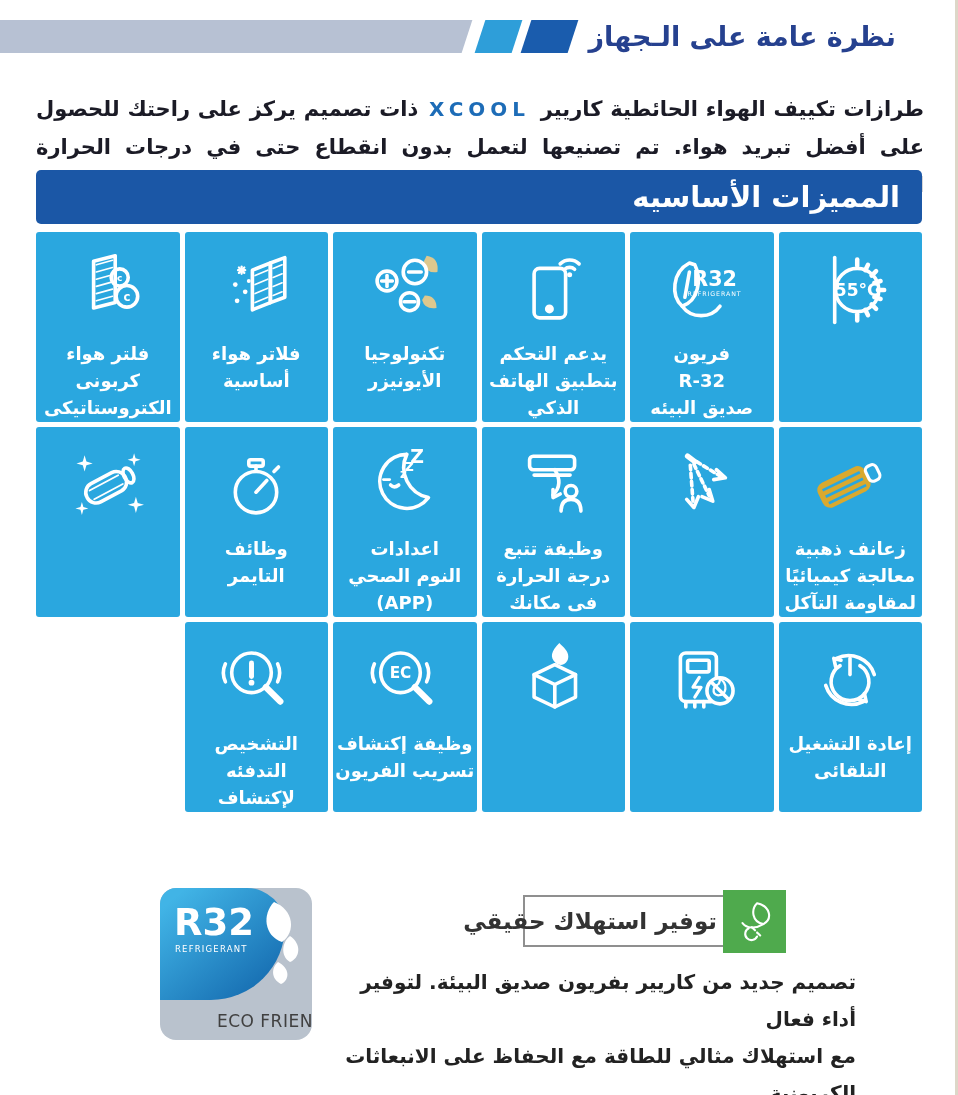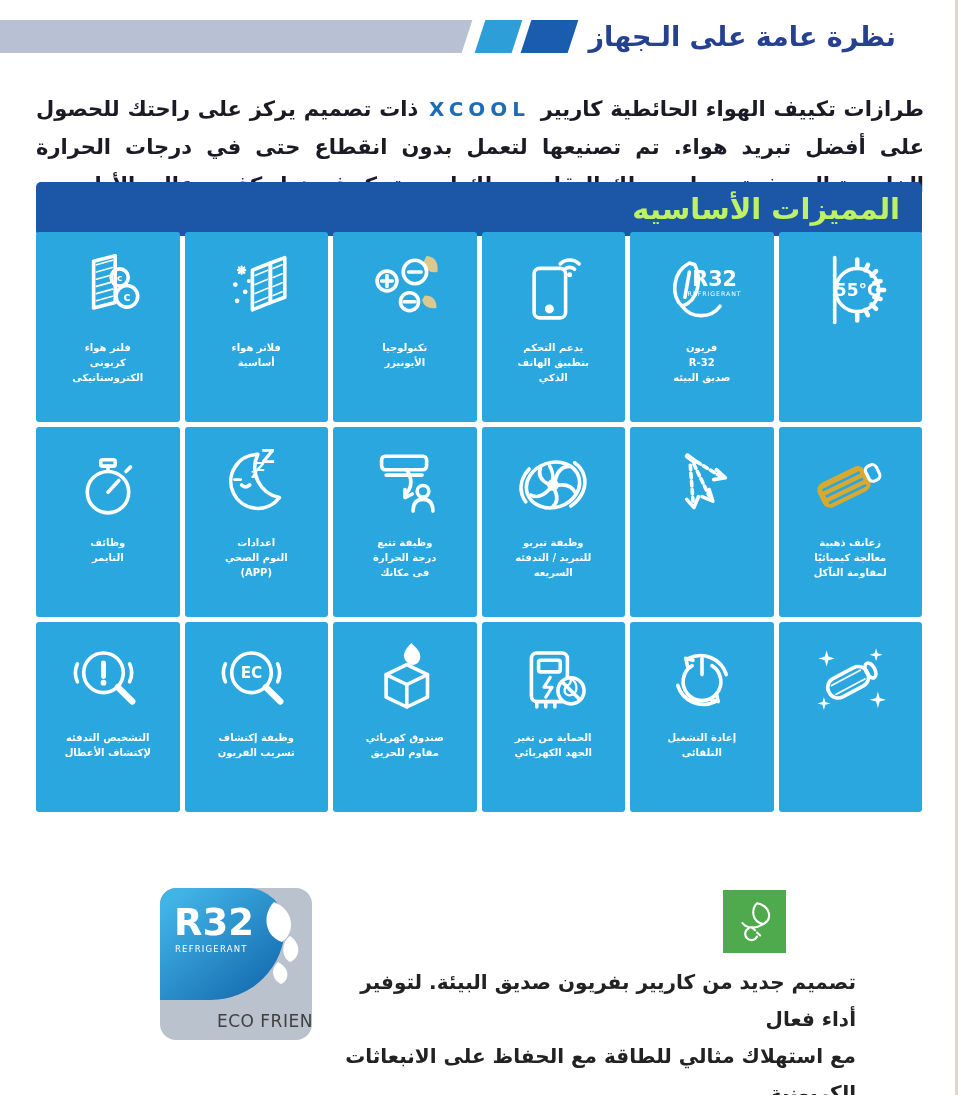--- a/index.html
+++ b/index.html
@@ -15,31 +15,31 @@
   .hdr-para.dark{width:47px;background:#1a5cad;margin-left:9px;}
   .hdr-title{margin:0 62px 0 16px;font-size:27px;font-weight:bold;color:#26418f;direction:rtl;white-space:nowrap;}
 
   
   .intro{position:absolute;top:70px;left:36px;width:888px;direction:rtl;text-align:justify;
          font-size:21px;font-weight:bold;color:#1b1b26;line-height:1.8;}
   .xcool-logo{color:#1d6cb7;font-weight:bold;letter-spacing:5px;font-size:0.95em;padding:0 3px;}
 
   
   .banner{position:absolute;top:170px;left:36px;width:886px;height:54px;background:#1b57a6;border-radius:5px;
-          color:#bef264;direction:rtl;text-align:right;font-size:29px;font-weight:600;line-height:54px;padding:0;box-sizing:border-box;margin-top:12px;}
+          color:#ffffff;direction:rtl;text-align:right;font-size:29px;font-weight:600;line-height:54px;padding:0;box-sizing:border-box;}
   .banner span{padding:0 22px;}
 
   
   .grid{position:absolute;top:232px;left:36px;width:886px;display:grid;direction:rtl;
         grid-template-columns:repeat(6,1fr);grid-auto-rows:190px;gap:5px;}
   .tile{background:#2aa7df;border-radius:3px;display:flex;flex-direction:column;align-items:center;
         padding-top:12px;box-sizing:border-box;}
   .tile-icon{width:92px;height:92px;display:flex;align-items:center;justify-content:center;flex:0 0 auto;}
   .tile-icon svg{width:90px;height:90px;}
-  .tile-label{margin-top:4px;color:#fff;font-size:10px;font-weight:bold;text-align:center;
+  .tile-label{margin-top:4px;color:#fff;font-size:18px;font-weight:bold;text-align:center;
               direction:rtl;white-space:pre-line;line-height:1.5;}
 
   
   .footer{position:absolute;top:880px;left:0;width:958px;height:200px;}
   .badge{position:absolute;left:160px;top:8px;width:152px;height:152px;background:#b9c2cd;border-radius:16px;overflow:hidden;}
   .badge-swoosh{position:absolute;top:0;left:0;width:82%;height:74%;
         background:linear-gradient(140deg,#41b4e6 10%,#1266ac 95%);
         border-radius:14px 46px 90px 0;}
   .badge-r32{position:absolute;top:16px;left:14px;color:#fff;font-size:37px;font-weight:bold;line-height:1;}
   .badge-refrigerant{position:absolute;top:56px;left:15px;color:#fff;font-size:8.5px;letter-spacing:1.2px;}
@@ -241,42 +241,20 @@
               <path d="M58,55 l4,13 -12,-5"></path>
               <path d="M46,63 l-5,12 -8,-9"></path>
             </g>
           </svg>
         </div>
       </div>
       <div class="tile">
         <div class="tile-icon">
           <svg viewBox="0 0 100 100">
             <g fill="none" stroke="#fff" stroke-width="4" stroke-linecap="round" stroke-linejoin="round">
-              <g transform="rotate(-18 50 50)">
-                <ellipse cx="50" cy="50" rx="30" ry="25"></ellipse>
-                <ellipse cx="50" cy="50" rx="36" ry="30" stroke-dasharray="40,55"></ellipse>
-   <circle cx="50" cy="50" r="4.5" fill="#fff"></circle>
-   <path d="M54,46 q8,-14 20,-10"></path>
-                <path d="M55,52 q14,2 16,14"></path>
-                <path d="M50,55 q2,14 -8,18"></path>
-                <path d="M45,53 q-14,8 -22,0"></path>
-                <path d="M45,47 q-10,-10 -2,-20"></path>
-                <path d="M51,45 q4,-6 2,-16"></path>
-              </g>
-            </g>
-          </svg>
-        </div>
-        <div class="tile-label">وظيفة تيربو
-للتبريد / التدفئه
-السريعه</div>
-      </div>
-      <div class="tile">
-        <div class="tile-icon">
-          <svg viewBox="0 0 100 100">
-            <g fill="none" stroke="#fff" stroke-width="4" stroke-linecap="round" stroke-linejoin="round">
               <rect x="24" y="18" width="50" height="15" rx="4"></rect>
               <line x1="29" y1="39" x2="69" y2="39"></line>
    <path d="M52,33 q10,16 -2,28"></path>
               <path d="M50,55 l0,9 8,-4"></path>
    <circle cx="70" cy="57" r="6.5"></circle>
               <path d="M59,79 q0,-13 11,-13 q11,0 11,13"></path>
             </g>
           </svg>
         </div>
         <div class="tile-label">وظيفة تتبع
@@ -360,36 +338,32 @@
               <line x1="42" y1="74" x2="42" y2="80"></line>
               <line x1="52" y1="74" x2="52" y2="80"></line>
             </g>
    <circle cx="70" cy="62" r="14.5" fill="#2aa7df" stroke="#fff" stroke-width="4"></circle>
    <g fill="none" stroke="#fff" stroke-width="2.5">
               <path d="M68,55 q3,-4 1,-7 q8,4 7,12 q-1,7 -8,7 q-6,-1 -5,-7 q1,-4 5,-5"></path>
             </g>
    <line x1="60" y1="52" x2="80" y2="72" stroke="#fff" stroke-width="4" stroke-linecap="round"></line>
           </svg>
         </div>
-        <div class="tile-label">الحماية من تغير
-الجهد الكهربائي</div>
       </div>
       <div class="tile">
         <div class="tile-icon">
           <svg viewBox="0 0 100 100">
             <g fill="none" stroke="#fff" stroke-width="4" stroke-linecap="round" stroke-linejoin="round">
               <path d="M29,44 l23,-11 23,11 v25 l-23,11 -23,-11 z"></path>
               <path d="M29,44 l23,11 23,-11"></path>
               <line x1="52" y1="55" x2="52" y2="80"></line>
             </g>
    <path d="M57,9 c-9,9 -11,16 -4,22 c6,5 14,1 14,-7 c0,-6 -5,-10 -10,-15 z" fill="#fff"></path>
           </svg>
         </div>
-        <div class="tile-label">صندوق كهربائي
-مقاوم للحريق</div>
       </div>
       <div class="tile">
         <div class="tile-icon">
           <svg viewBox="0 0 100 100">
             <g fill="none" stroke="#fff" stroke-width="4" stroke-linecap="round" stroke-linejoin="round">
               <circle cx="45" cy="42" r="22"></circle>
               <line x1="61" y1="58" x2="77" y2="74" stroke-width="7"></line>
    <path d="M16,32 a24,24 0 0 0 0,20"></path>
               <path d="M74,32 a24,24 0 0 1 0,20"></path>
             </g>
@@ -424,20 +398,23 @@
       <div class="badge-r32">R32</div>
       <div class="badge-refrigerant">REFRIGERANT</div>
       <svg class="badge-leaves" width="62" height="96" viewBox="0 0 62 96">
         <path d="M30,6 C50,14 52,36 38,46 C20,40 18,18 30,6 Z" fill="#fff"></path>
         <path d="M46,40 C58,48 56,62 46,66 C36,60 38,46 46,40 Z" fill="#fff"></path>
         <path d="M34,66 C46,72 46,84 37,88 C27,83 27,72 34,66 Z" fill="#fff"></path>
       </svg>
       <div class="badge-eco">ECO FRIENDLY</div>
     </div>
 
+    <div class="saving-box">
+      <span class="saving-text">توفير استهلاك حقيقي</span>
+    </div>
     <div class="saving-green">
       <svg viewBox="0 0 100 100" fill="none" stroke="#fff" stroke-width="4" stroke-linecap="round" stroke-linejoin="round">
         <path d="M54,14 C80,20 84,44 66,54 C44,50 42,26 54,14 Z"></path>
         <path d="M66,54 C50,64 34,62 26,52"></path>
         <path d="M38,62 a12,12 0 1 0 16,16"></path>
         <line x1="44" y1="60" x2="50" y2="66"></line>
         <line x1="54" y1="70" x2="60" y2="76"></line>
       </svg>
     </div>
 

